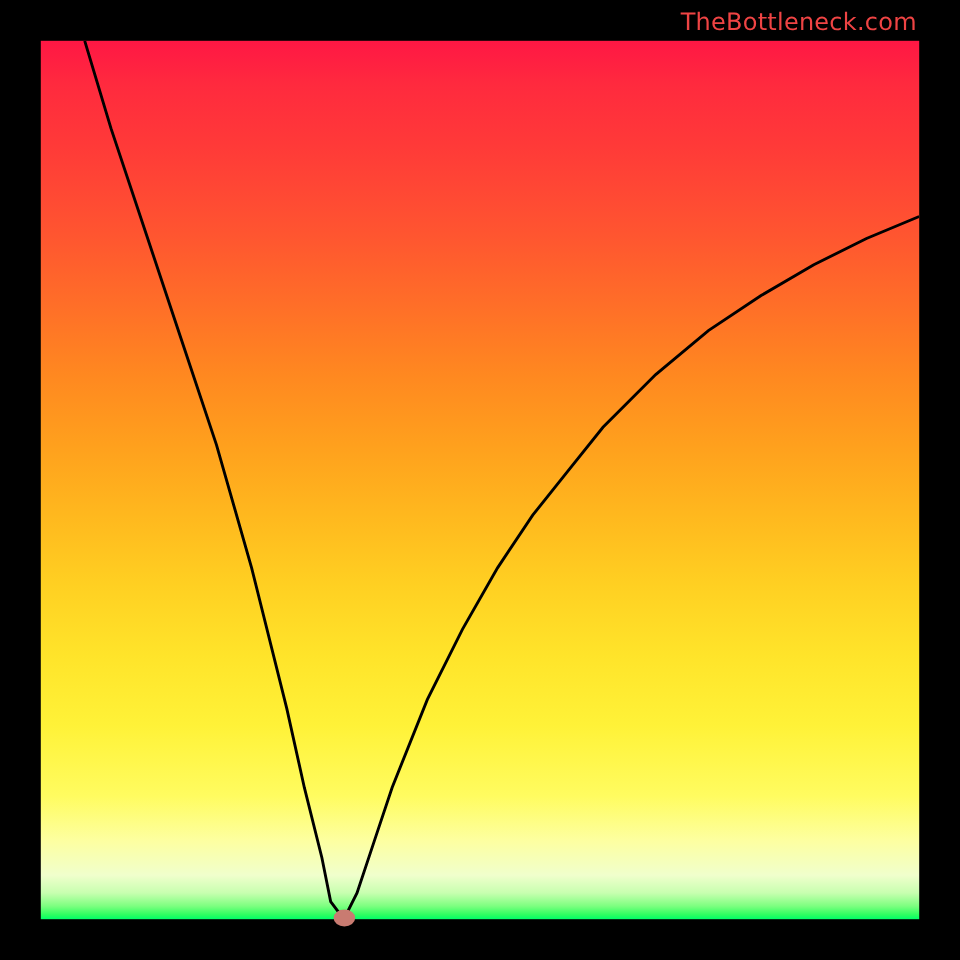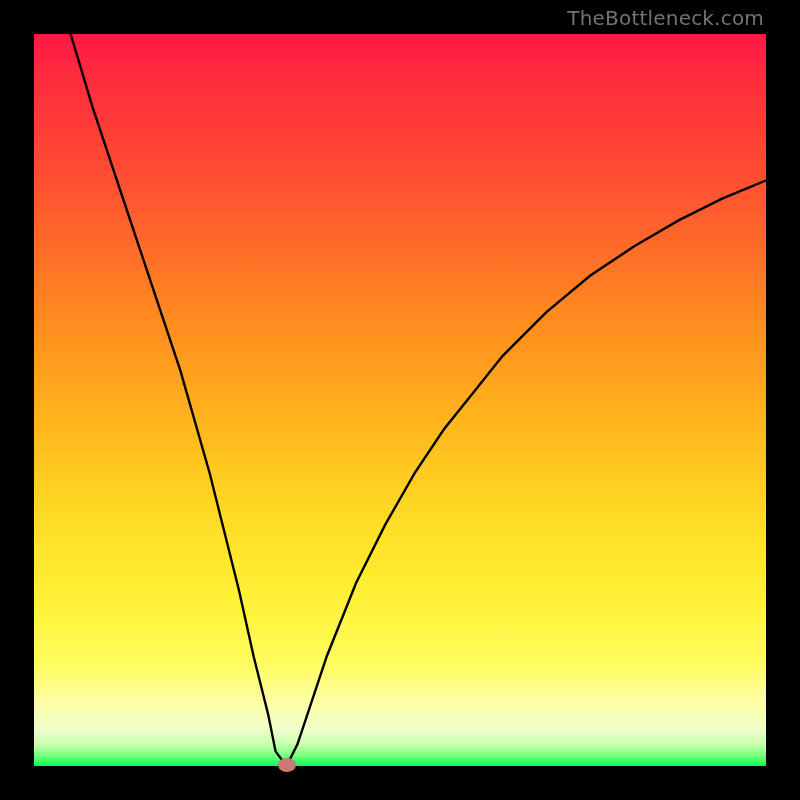--- a/index.html
+++ b/index.html
@@ -39,21 +39,21 @@
       #00ff6a 100%
     );
   }
 
   .brand {
     position: absolute;
     top: 6px;
     right: 36px;
     font-family: "DejaVu Sans", Arial, Helvetica, sans-serif;
     font-size: 20px;
-    color: #737373;
+    color: #ef4444;
     letter-spacing: 0.2px;
   }
 
   .curve-svg {
     position: absolute;
     left: 34px;
     top: 34px;
   }
 
   .marker {

